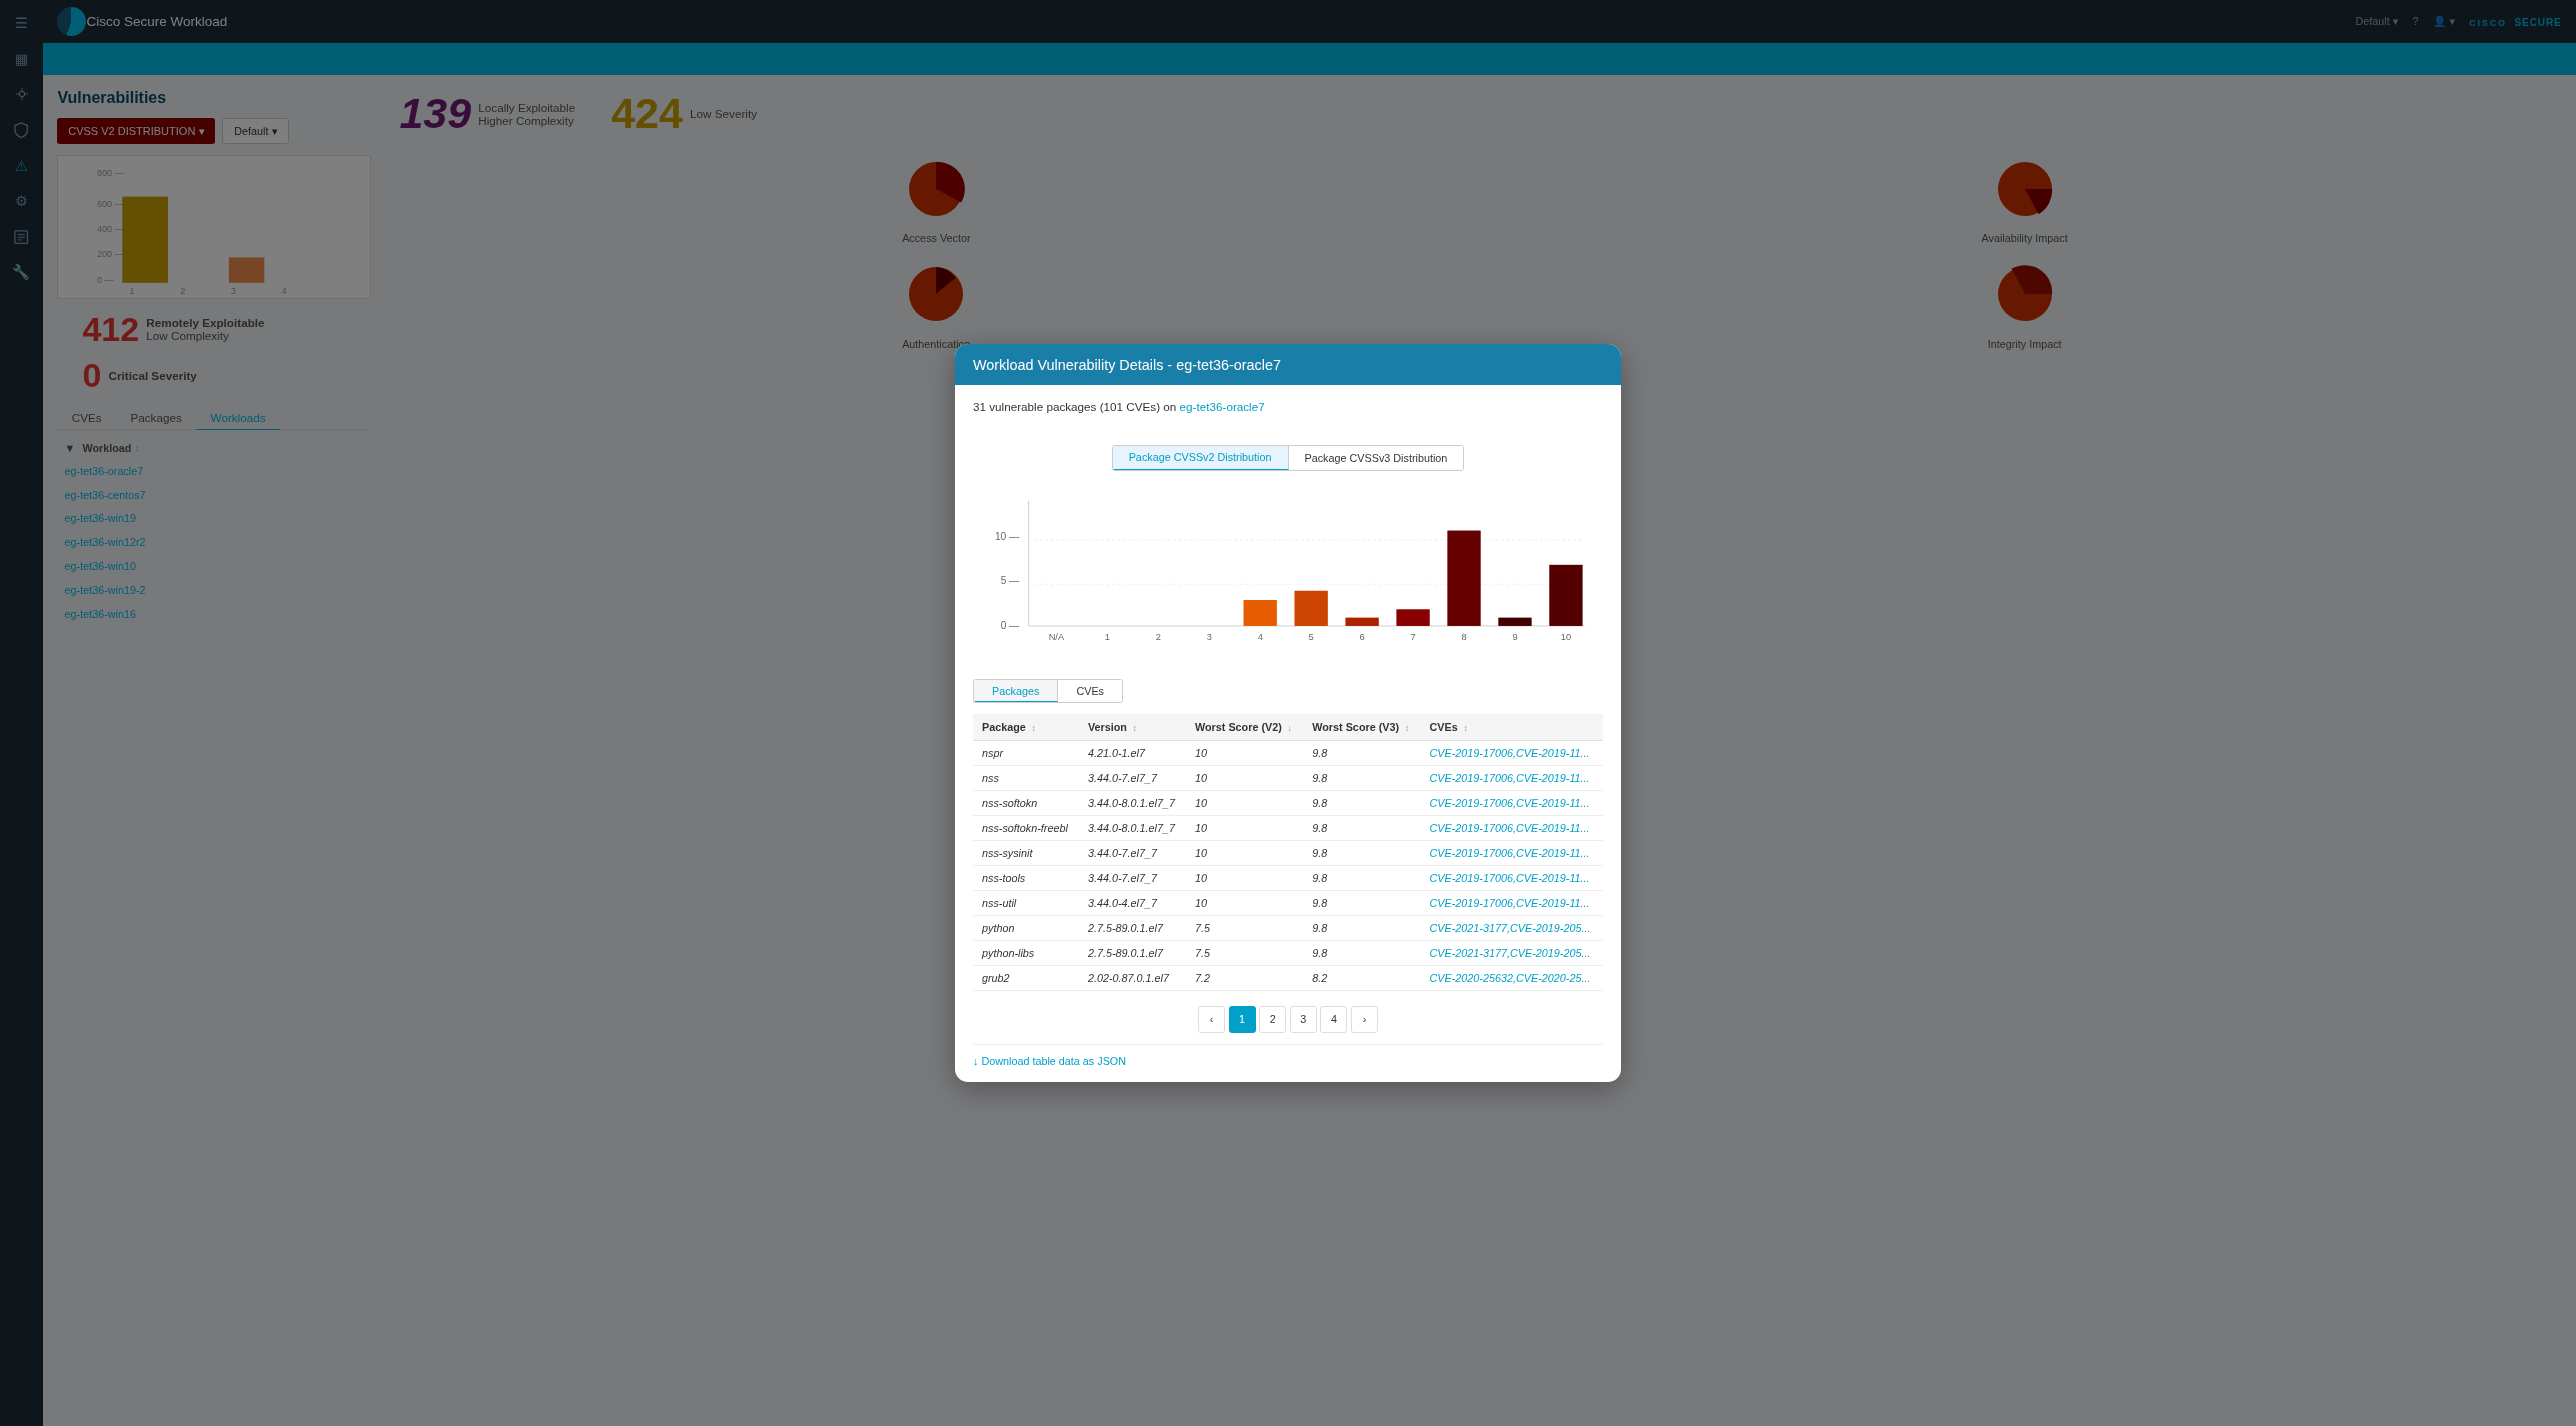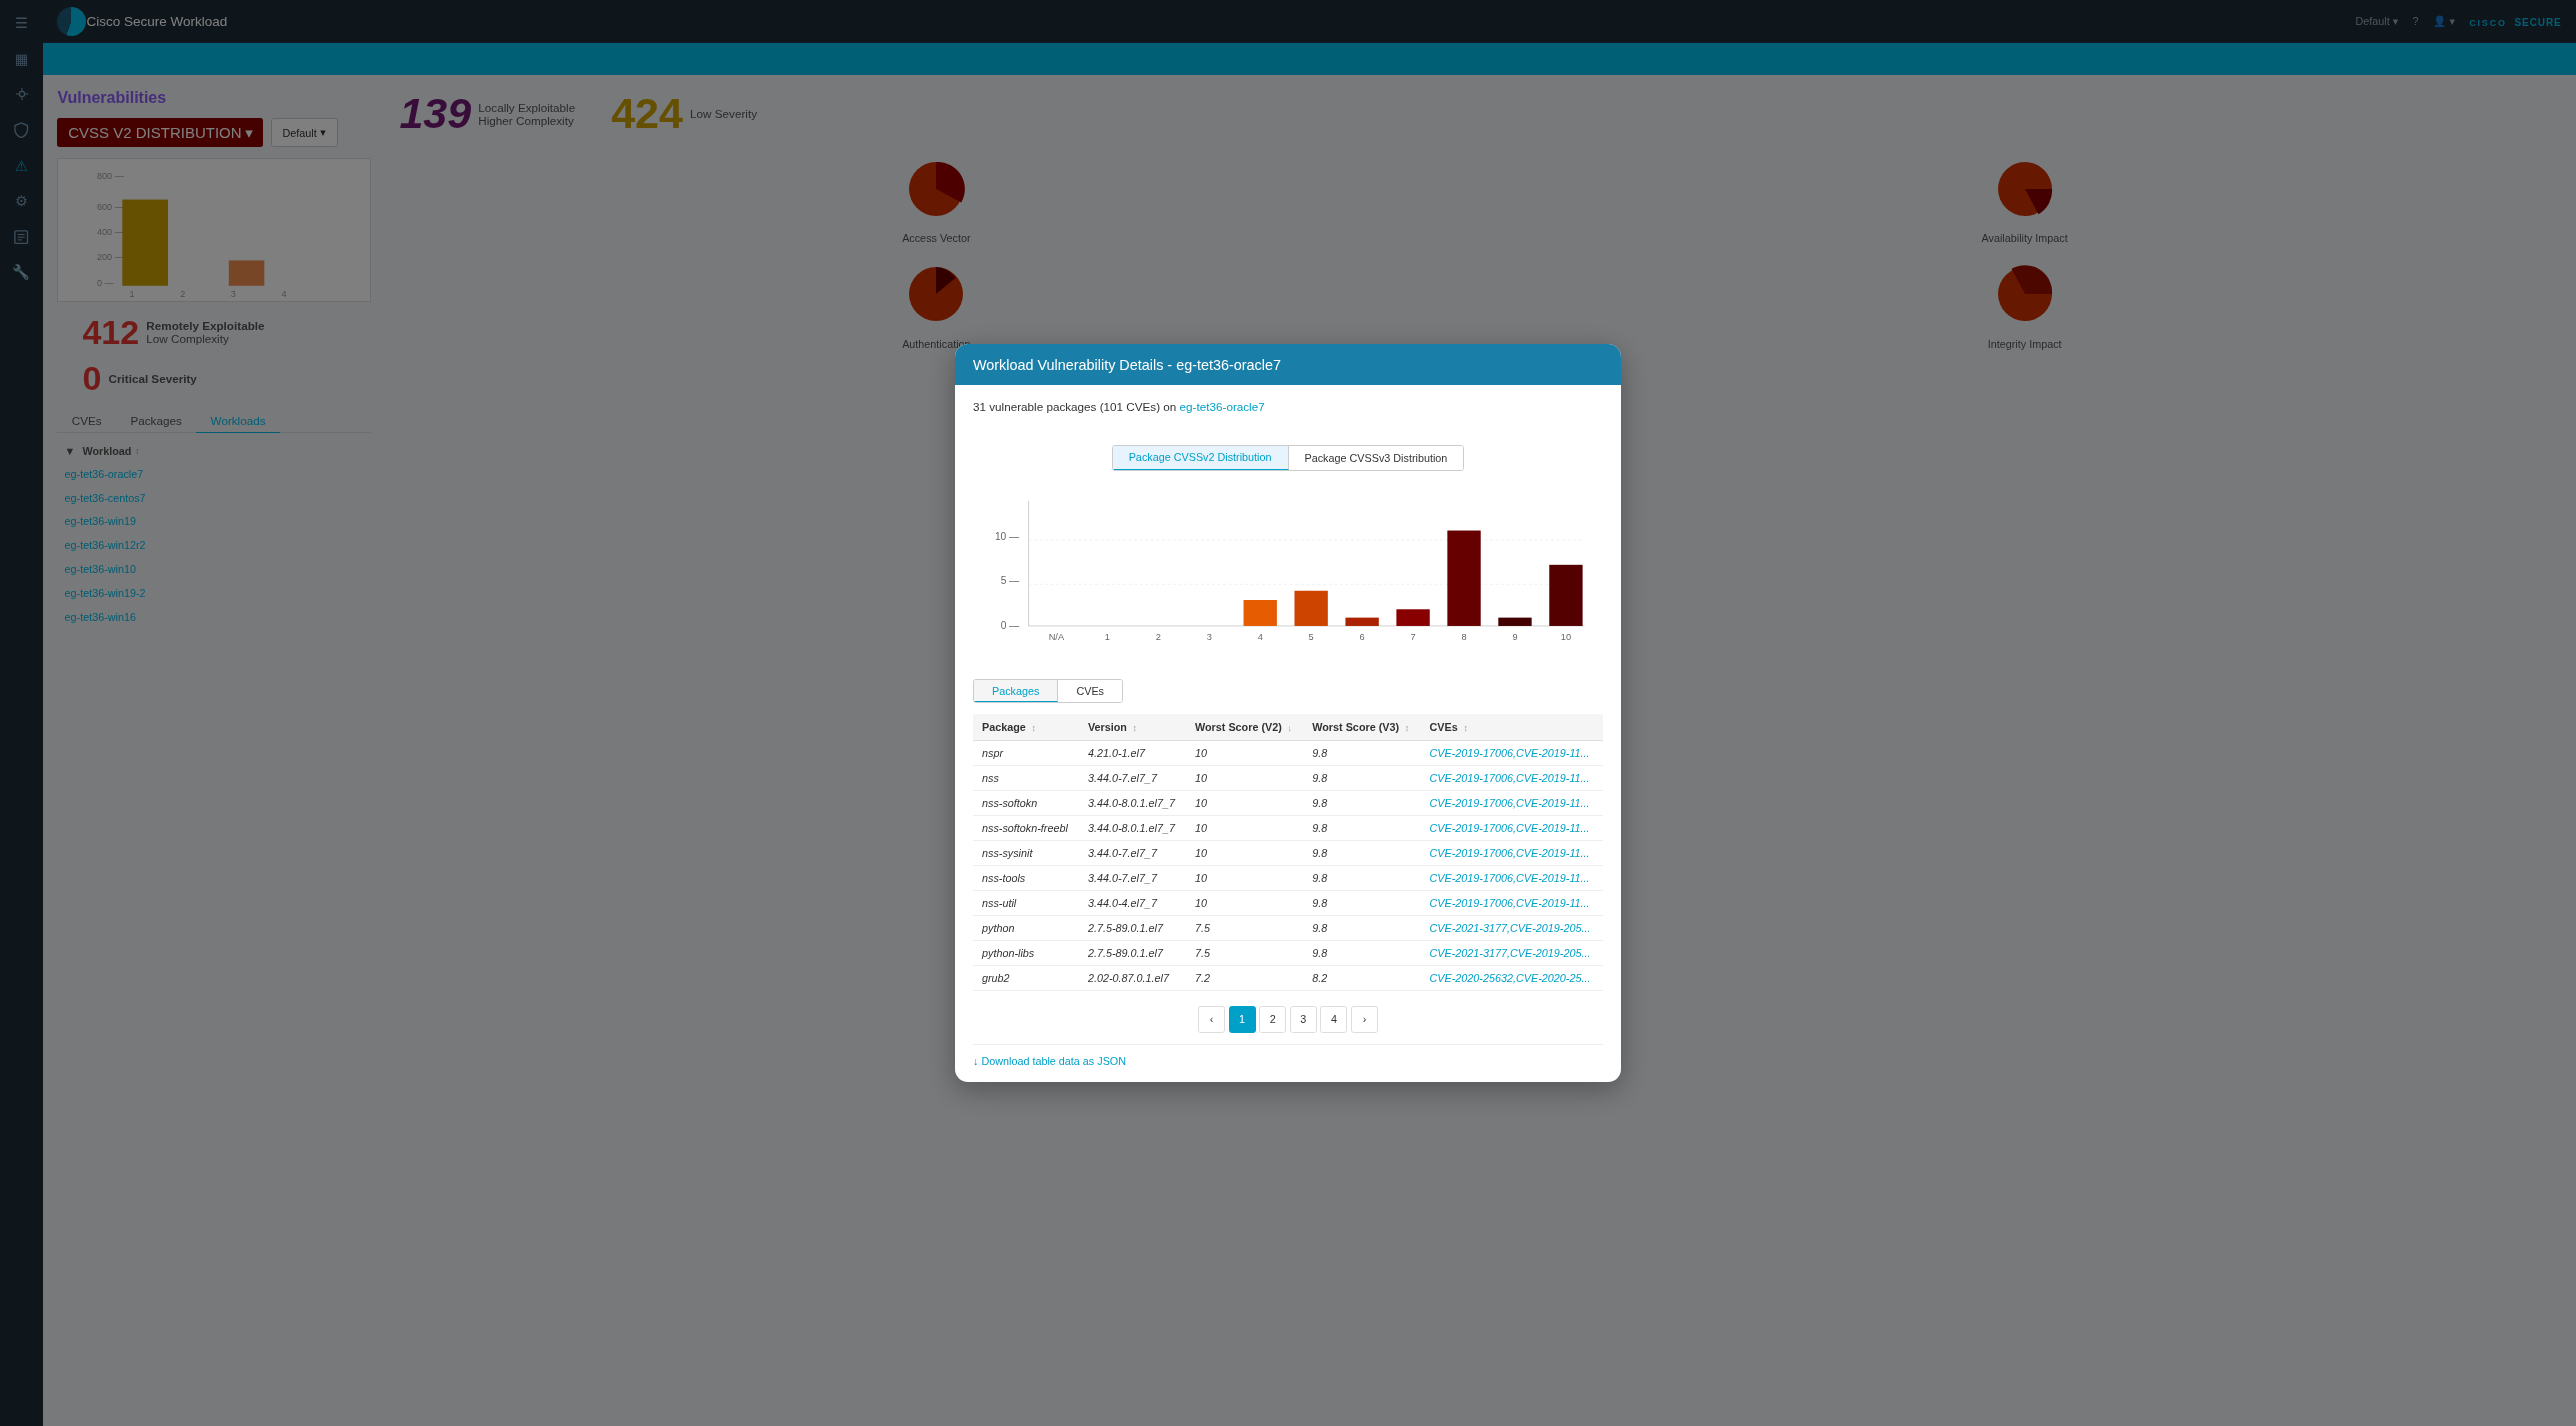--- a/index.html
+++ b/index.html
@@ -24,25 +24,25 @@
     .topbar-cisco { color: #00bceb; font-weight: bold; font-size: 11.7px; letter-spacing: 0.9px; }
 
     
     .subnav { height: 32px; background: #00bceb; display: flex; align-items: center; padding: 0 14.4px; }
 
     
     .content-area { flex: 1; background: #f0f2f5; display: flex; overflow: hidden; }
 
     
     .left-panel { width: 342px; background: #f0f2f5; padding: 14.4px; overflow-y: auto; flex-shrink: 0; }
-    .panel-title { font-size: 16px; font-weight: 600; color: #8b5cf6; margin-bottom: 10.8px; }
+    .panel-title { font-size: 16px; font-weight: 600; color: #0c4a6e; margin-bottom: 10.8px; }
 
     
     .cvss-toolbar { display: flex; gap: 7.2px; margin-bottom: 10.8px; }
-    .cvss-btn { background: #8b0000; color: #fff; border: none; padding: 5.4px 10.8px; border-radius: 2.7px; cursor: pointer; font-size: 15px; display: flex; align-items: center; gap: 3.6px; }
+    .cvss-btn { background: #8b0000; color: #fff; border: none; padding: 5.4px 10.8px; border-radius: 2.7px; cursor: pointer; font-size: 11px; display: flex; align-items: center; gap: 3.6px; }
     .default-btn { background: #fff; color: #333; border: 0.9px solid #ccc; padding: 5.4px 10.8px; border-radius: 2.7px; cursor: pointer; font-size: 10.8px; display: flex; align-items: center; gap: 3.6px; }
 
     
     .chart-area { background: #fff; border: 0.9px solid #ddd; height: 144px; margin-bottom: 10.8px; position: relative; overflow: hidden; }
 
     
     .stats-row { display: flex; flex-direction: column; gap: 7.2px; }
     .stat-item { display: flex; align-items: center; gap: 7.2px; }
     .stat-number { font-size: 34px; font-weight: bold; color: #e53935; margin-left: 25px; }
     .stat-number.zero { color: #e53935; }

